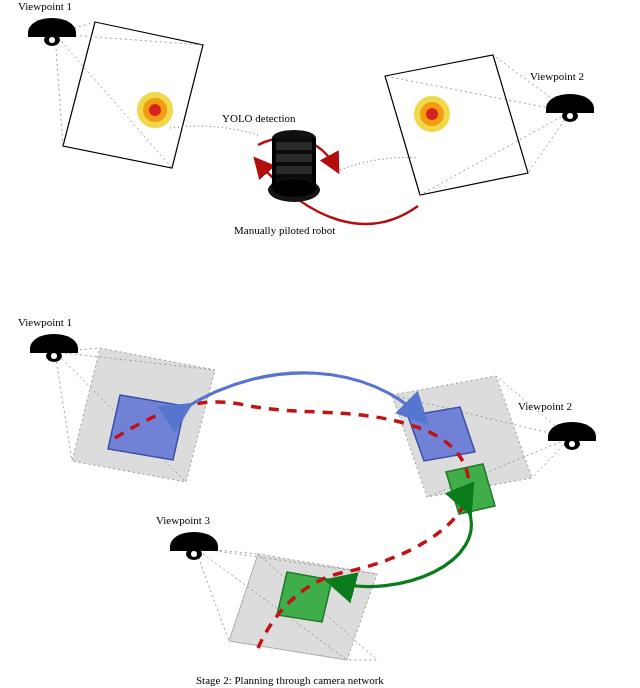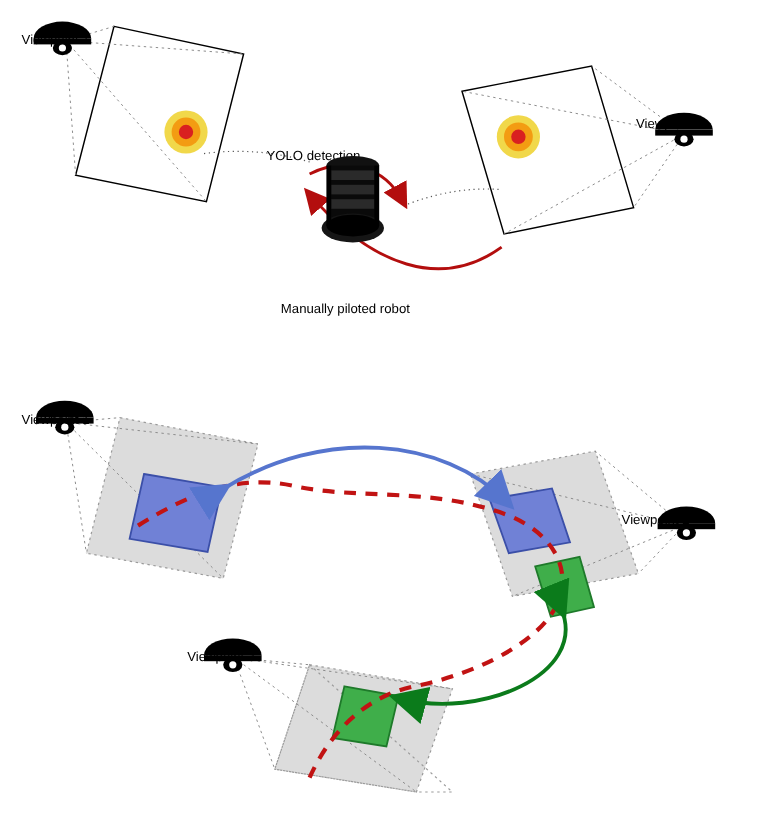--- a/index.html
+++ b/index.html
@@ -17,23 +17,22 @@
     width: 640px;
     height: 688px;
     overflow: hidden;
   }
   svg.diagram {
     position: absolute;
     left: 0; top: 0;
   }
   .text {
     position: absolute;
-    font-family: Liberation Sans, sans-serif;
+    font-family: Liberation Serif, serif;
     white-space: nowrap;
-    margin-top: 28px;
   }
   .camera-icon {
     position: absolute;
     width: 56px;
     height: 34px;
   }
   .robot-icon {
     position: absolute;
     width: 64px;
     height: 76px;
@@ -159,21 +158,21 @@
     <svg viewBox="0 0 56 34" width="56" height="34">
       <path d="M28 4 a24 14 0 0 1 24 14 h-48 a24 14 0 0 1 24 -14z" fill="#000"></path>
       <rect x="4" y="18" width="48" height="5" fill="#000"></rect>
       <ellipse cx="28" cy="26" rx="8" ry="6" fill="#000"></ellipse>
       <circle cx="28" cy="26" r="3" fill="#fff"></circle>
     </svg>
   </div>
 
   <div class="text" style="left:18px; top:0px;">Viewpoint 1</div>
   <div class="text" style="left:530px; top:70px;">Viewpoint 2</div>
-  <div class="text" style="left:222px; top:96px;text-align:right;">YOLO detection</div>
+  <div class="text" style="left:222px; top:112px;text-align:right;">YOLO detection</div>
   <div class="text" style="left:222px; top:224px;padding-left:12px;">Manually piloted robot</div>
 
   <div class="robot-icon" style="left:262px; top:128px;">
     <svg viewBox="0 0 64 76" width="64" height="76">
       <ellipse cx="32" cy="10" rx="22" ry="8" fill="#111"></ellipse>
       <rect x="12" y="10" width="40" height="50" fill="#0a0a0a"></rect>
       <rect x="14" y="14" width="36" height="8" fill="#2a2a2a"></rect>
       <rect x="14" y="26" width="36" height="8" fill="#2a2a2a"></rect>
       <rect x="14" y="38" width="36" height="8" fill="#2a2a2a"></rect>
       <ellipse cx="32" cy="62" rx="26" ry="12" fill="#151515"></ellipse>
@@ -204,14 +203,15 @@
       <path d="M28 4 a24 14 0 0 1 24 14 h-48 a24 14 0 0 1 24 -14z" fill="#000"></path>
       <rect x="4" y="18" width="48" height="5" fill="#000"></rect>
       <ellipse cx="28" cy="26" rx="8" ry="6" fill="#000"></ellipse>
       <circle cx="28" cy="26" r="3" fill="#fff"></circle>
     </svg>
   </div>
 
   <div class="text" style="left:18px; top:316px;">Viewpoint 1</div>
   <div class="text" style="left:518px; top:400px;">Viewpoint 2</div>
   <div class="text" style="left:156px; top:514px;">Viewpoint 3</div>
+  <div class="text" style="left:196px; top:674px;">Stage 2:  Planning through camera network</div>
 
 </div>
 
 </body></html>

